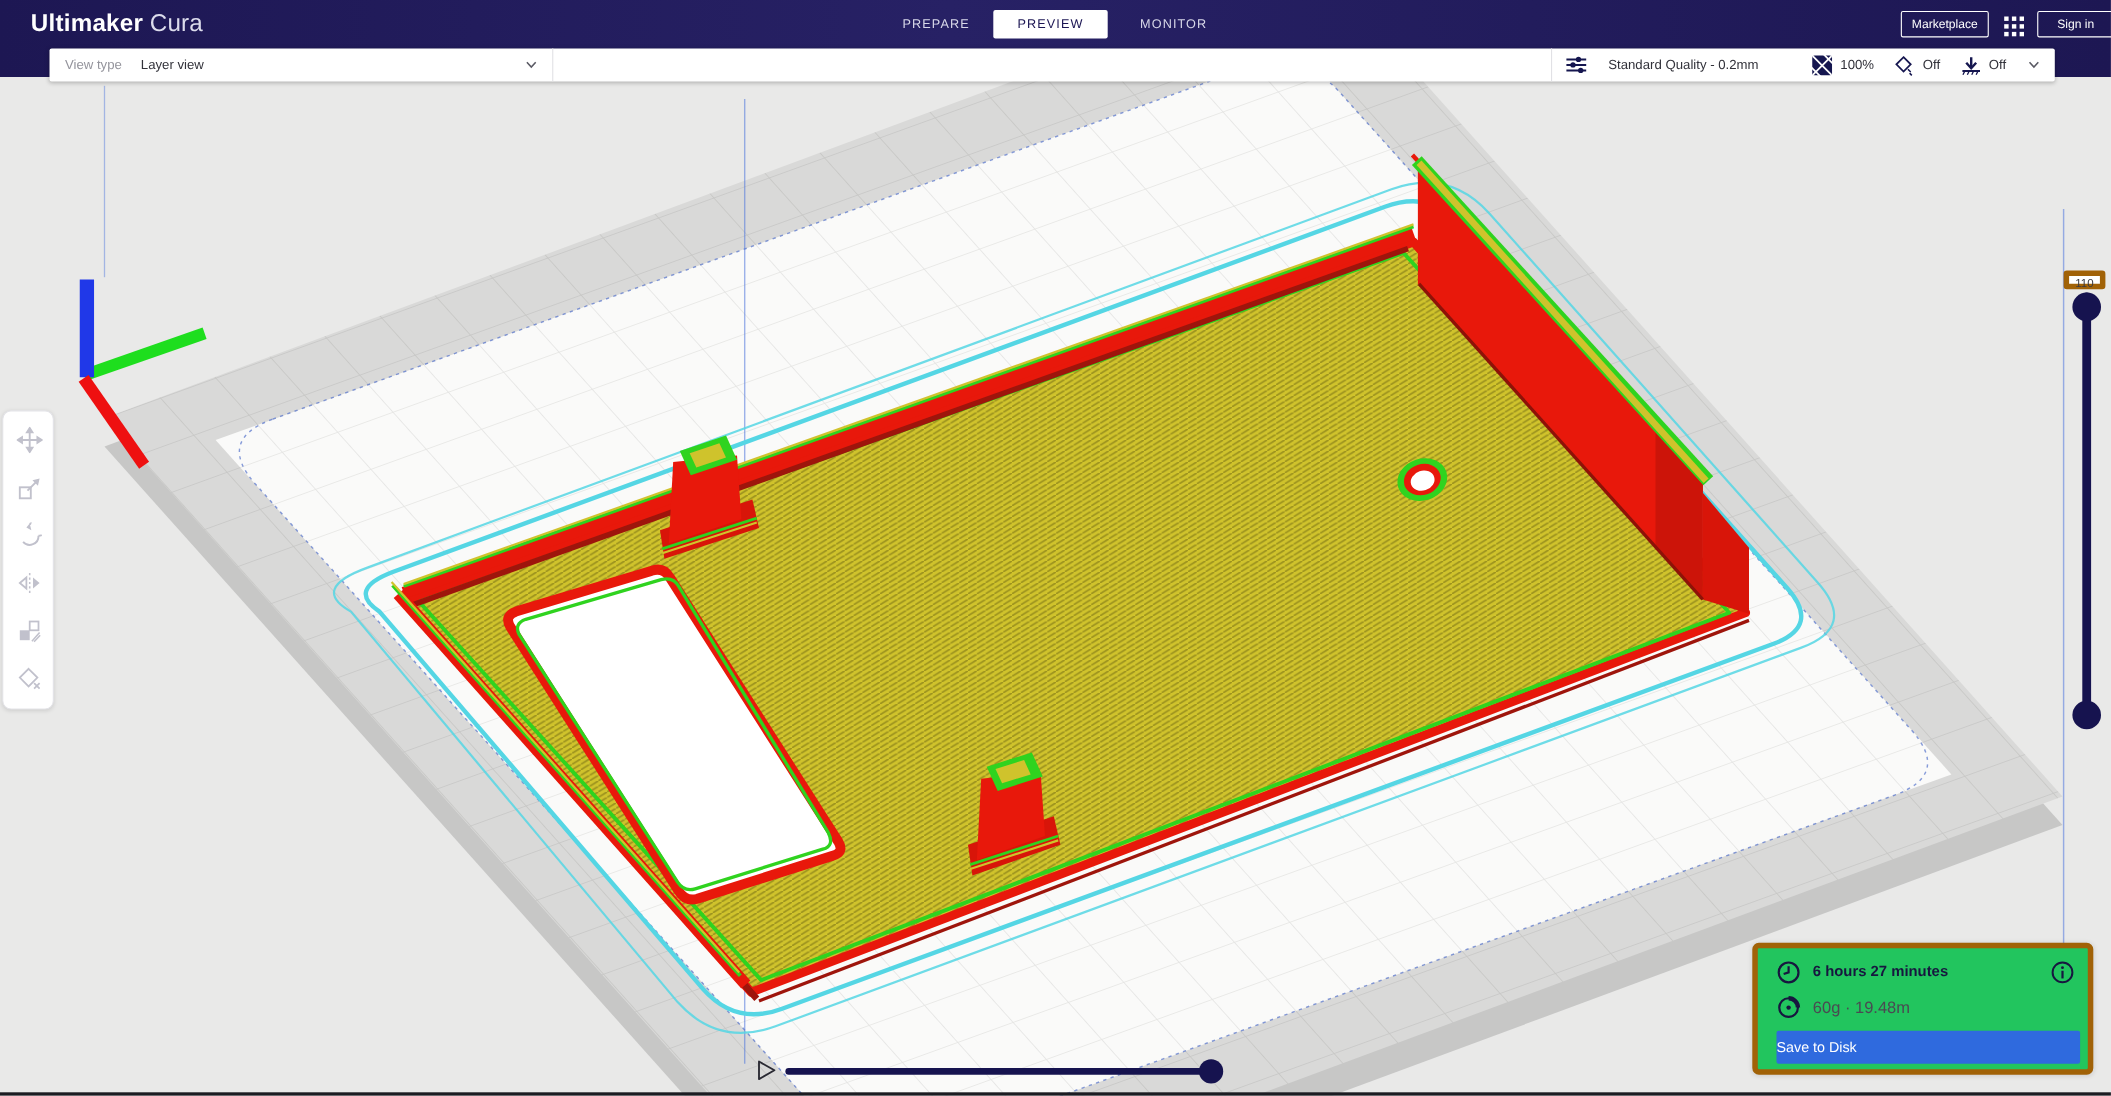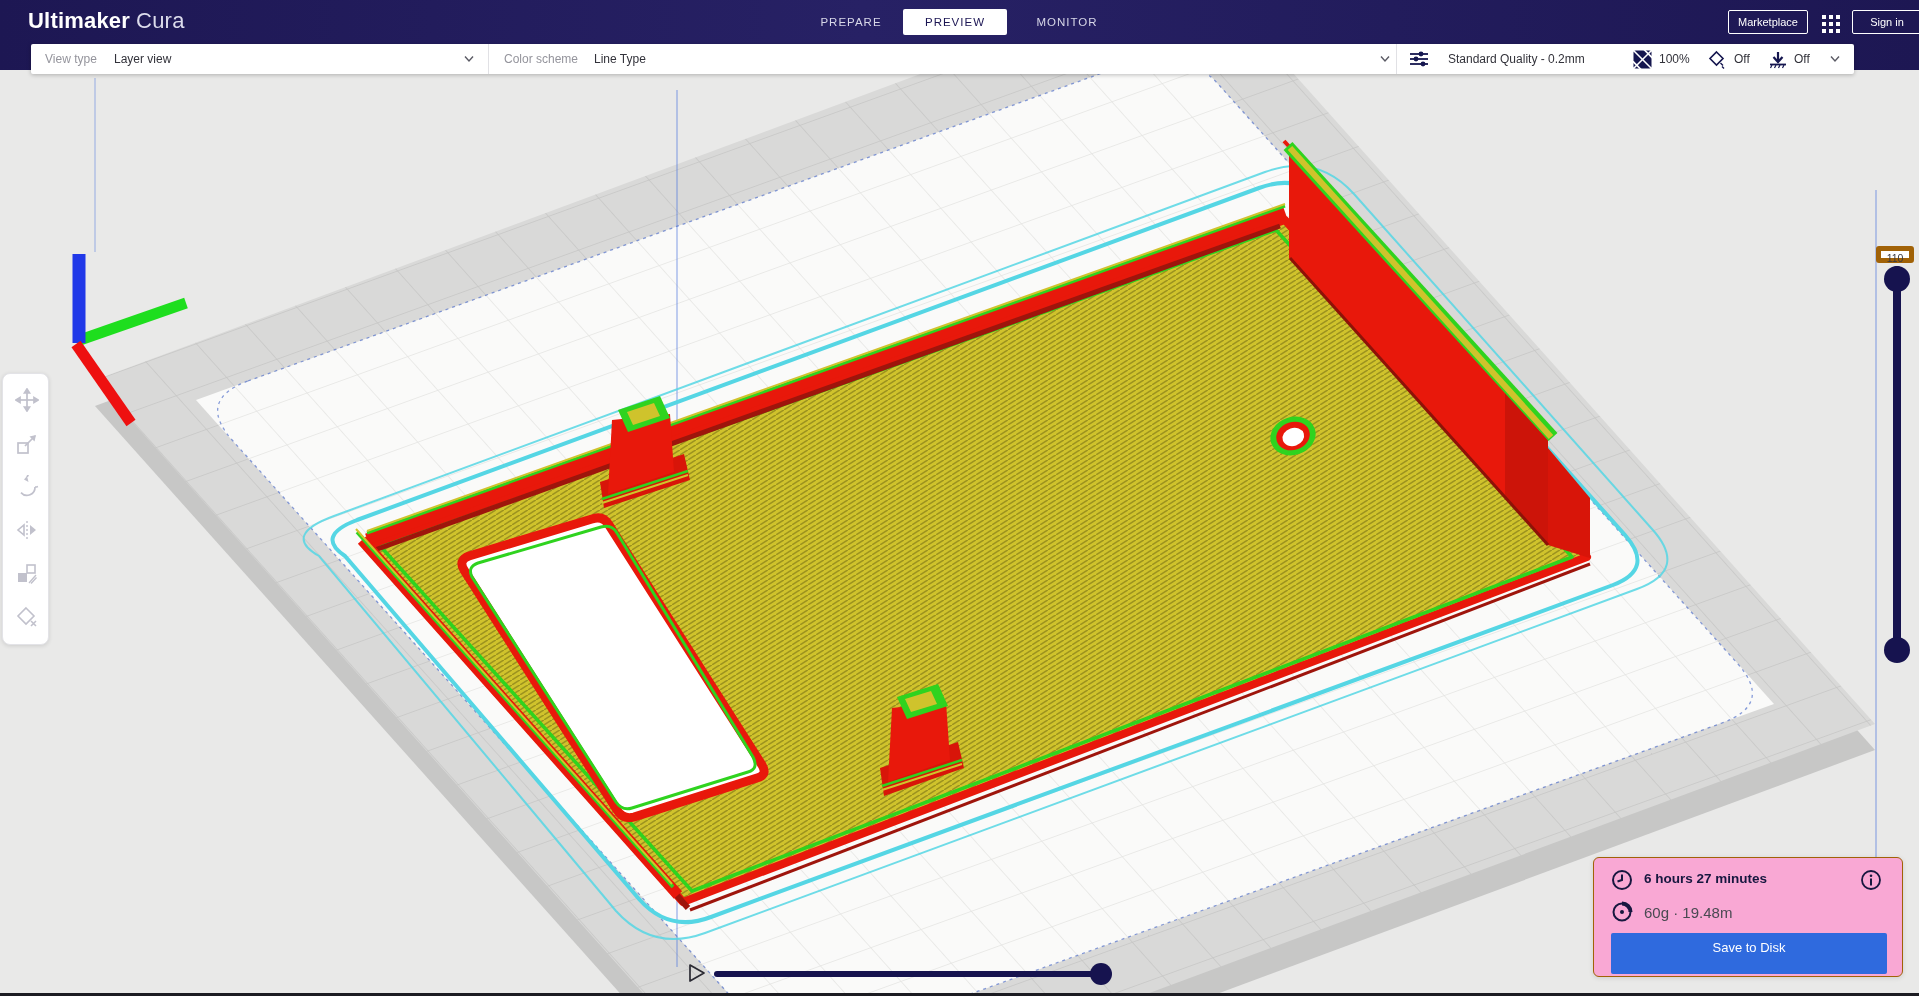--- a/index.html
+++ b/index.html
@@ -15,21 +15,21 @@
   #logo .light { font-weight:300; color:#dcdcec; margin-left:6px; }
   .tab { position:absolute; top:9px; height:26px; line-height:26px; text-align:center;
          font-size:11.5px; letter-spacing:1px; color:#d7d7e8; cursor:pointer; }
   .tab.active { background:#ffffff; color:#1b1553; border-radius:2px; font-weight:400; }
   .hbtn { position:absolute; top:10px; height:24px; line-height:22px; text-align:center;
           border:1px solid #ffffff; border-radius:2px; color:#ffffff; font-size:11px;
           padding:0 8px; cursor:pointer; }
   #apps-icon { position:absolute; left:1820px; top:13px; width:22px; height:22px; cursor:pointer; }
 
   
-  #stagebar { position:absolute; left:31px; top:44px; width:1823px; height:30px; background:#ffffff;
+  #stagebar { position:absolute; left:45px; top:44px; width:1823px; height:30px; background:#ffffff;
               border-radius:2px; box-shadow:0 1px 4px rgba(0,0,0,.25); z-index:31; }
   .sb-label { position:absolute; top:8px; font-size:12px; color:#94949c; }
   .sb-value { position:absolute; top:8px; font-size:12px; color:#32323a; }
   .sb-div { position:absolute; top:0; width:1px; height:30px; background:#e1e1e5; }
   .sb-chev { position:absolute; top:10px; width:12px; height:10px; }
   .sb-icon { position:absolute; }
   .sb-off { position:absolute; top:8px; font-size:12px; color:#32323a;text-align:center; }
 
   
   #toolbar { position:absolute; left:2px; top:373px; width:47px; height:272px; background:#ffffff;
@@ -51,26 +51,26 @@
                border-radius:3px; z-index:20; cursor:pointer; }
   #sim-handle { position:absolute; left:1090px; top:963px; width:22px; height:22px; border-radius:50%;
                 background:#16134f; z-index:21; cursor:pointer; }
 
   
   #objlist { position:absolute; left:0; top:840px; z-index:20; }
   #objlist-header { position:absolute; left:66px; top:846px; cursor:pointer; }
   #job-row { position:absolute; left:68px; top:904px; }
 
   
-  #printcard { position:absolute; left:1593px; top:857px; width:310px; height:120px; background:#f9a8d4;
-               border:1px solid #a16207; border-radius:6px; box-shadow:0 1px 5px rgba(0,0,0,.12); z-index:20; }
+  #printcard { position:absolute; left:1593px; top:857px; width:310px; height:120px; background:#22c55e;
+               border:5px solid #a16207; border-radius:6px; box-shadow:0 1px 5px rgba(0,0,0,.12); z-index:20; }
   #pc-time { position:absolute; left:50px; top:13px; font-size:13.5px; font-weight:700; color:#17173f; }
   #pc-mat { position:absolute; left:50px; top:46px; font-size:15px; color:#4a4a52; }
-  #pc-save { position:absolute; left:17px; top:75px; width:276px; height:41px; background:#2f6ade;
-             border-radius:2px; color:#ffffff; font-size:13px; text-align:center; line-height:30px; cursor:pointer; }
+  #pc-save { position:absolute; left:17px; top:75px; width:276px; height:30px; background:#2f6ade;
+             border-radius:2px; color:#ffffff; font-size:13px; text-align:left; line-height:30px; cursor:pointer; }
 
   #bottomline { position:absolute; left:0; top:993px; width:1919px; height:3px; background:#1c1c22; z-index:40; }
 </style>
 </head>
 <body>
 
 <svg class="abs" style="left:0;top:0;z-index:1" width="1919" height="996" viewBox="0 0 1919 996">
   <defs>
     <pattern id="gridGray" width="1" height="1" patternUnits="userSpaceOnUse" patternTransform="matrix(50.3,-18.2,30.2,33.7,95,380)">
       <rect width="1" height="1" fill="#d9d9d8"></rect>
@@ -206,27 +206,20 @@
 <div id="stagebar">
   <div class="abs" style="left:0;top:0;width:457px;height:30px;cursor:pointer;">
     <span class="sb-label" style="left:14px;">View type</span>
     <span class="sb-value" style="left:83px;">Layer view</span>
     <svg class="sb-chev" style="left:432px;" viewBox="0 0 12 10">
       <path d="M2,2.5 L6,7 L10,2.5" fill="none" stroke="#5a5a64" stroke-width="1.4"></path>
       </svg>
   </div>
   <div class="sb-div" style="left:457px;"></div>
 
-  <div class="abs" style="left:458px;top:0;width:907px;height:30px;cursor:pointer;">
-    <span class="sb-label" style="left:15px;">Color scheme</span>
-    <span class="sb-value" style="left:105px;">Line Type</span>
-    <svg class="sb-chev" style="left:890px;" viewBox="0 0 12 10">
-      <path d="M2,2.5 L6,7 L10,2.5" fill="none" stroke="#5a5a64" stroke-width="1.4"></path>
-      </svg>
-  </div>
   <div class="sb-div" style="left:1365px;"></div>
 
   <div class="abs" style="left:1366px;top:0;width:457px;height:30px;cursor:pointer;">
     <svg class="sb-icon" style="left:12px;top:6px;" width="20" height="18" viewBox="0 0 20 18">
       <g stroke="#15164f" stroke-width="1.8" fill="none">
         <line x1="1" y1="4" x2="19" y2="4"></line>
           <line x1="1" y1="9" x2="19" y2="9"></line>
           <line x1="1" y1="14" x2="19" y2="14"></line>
       </g>
       <g fill="#15164f">

